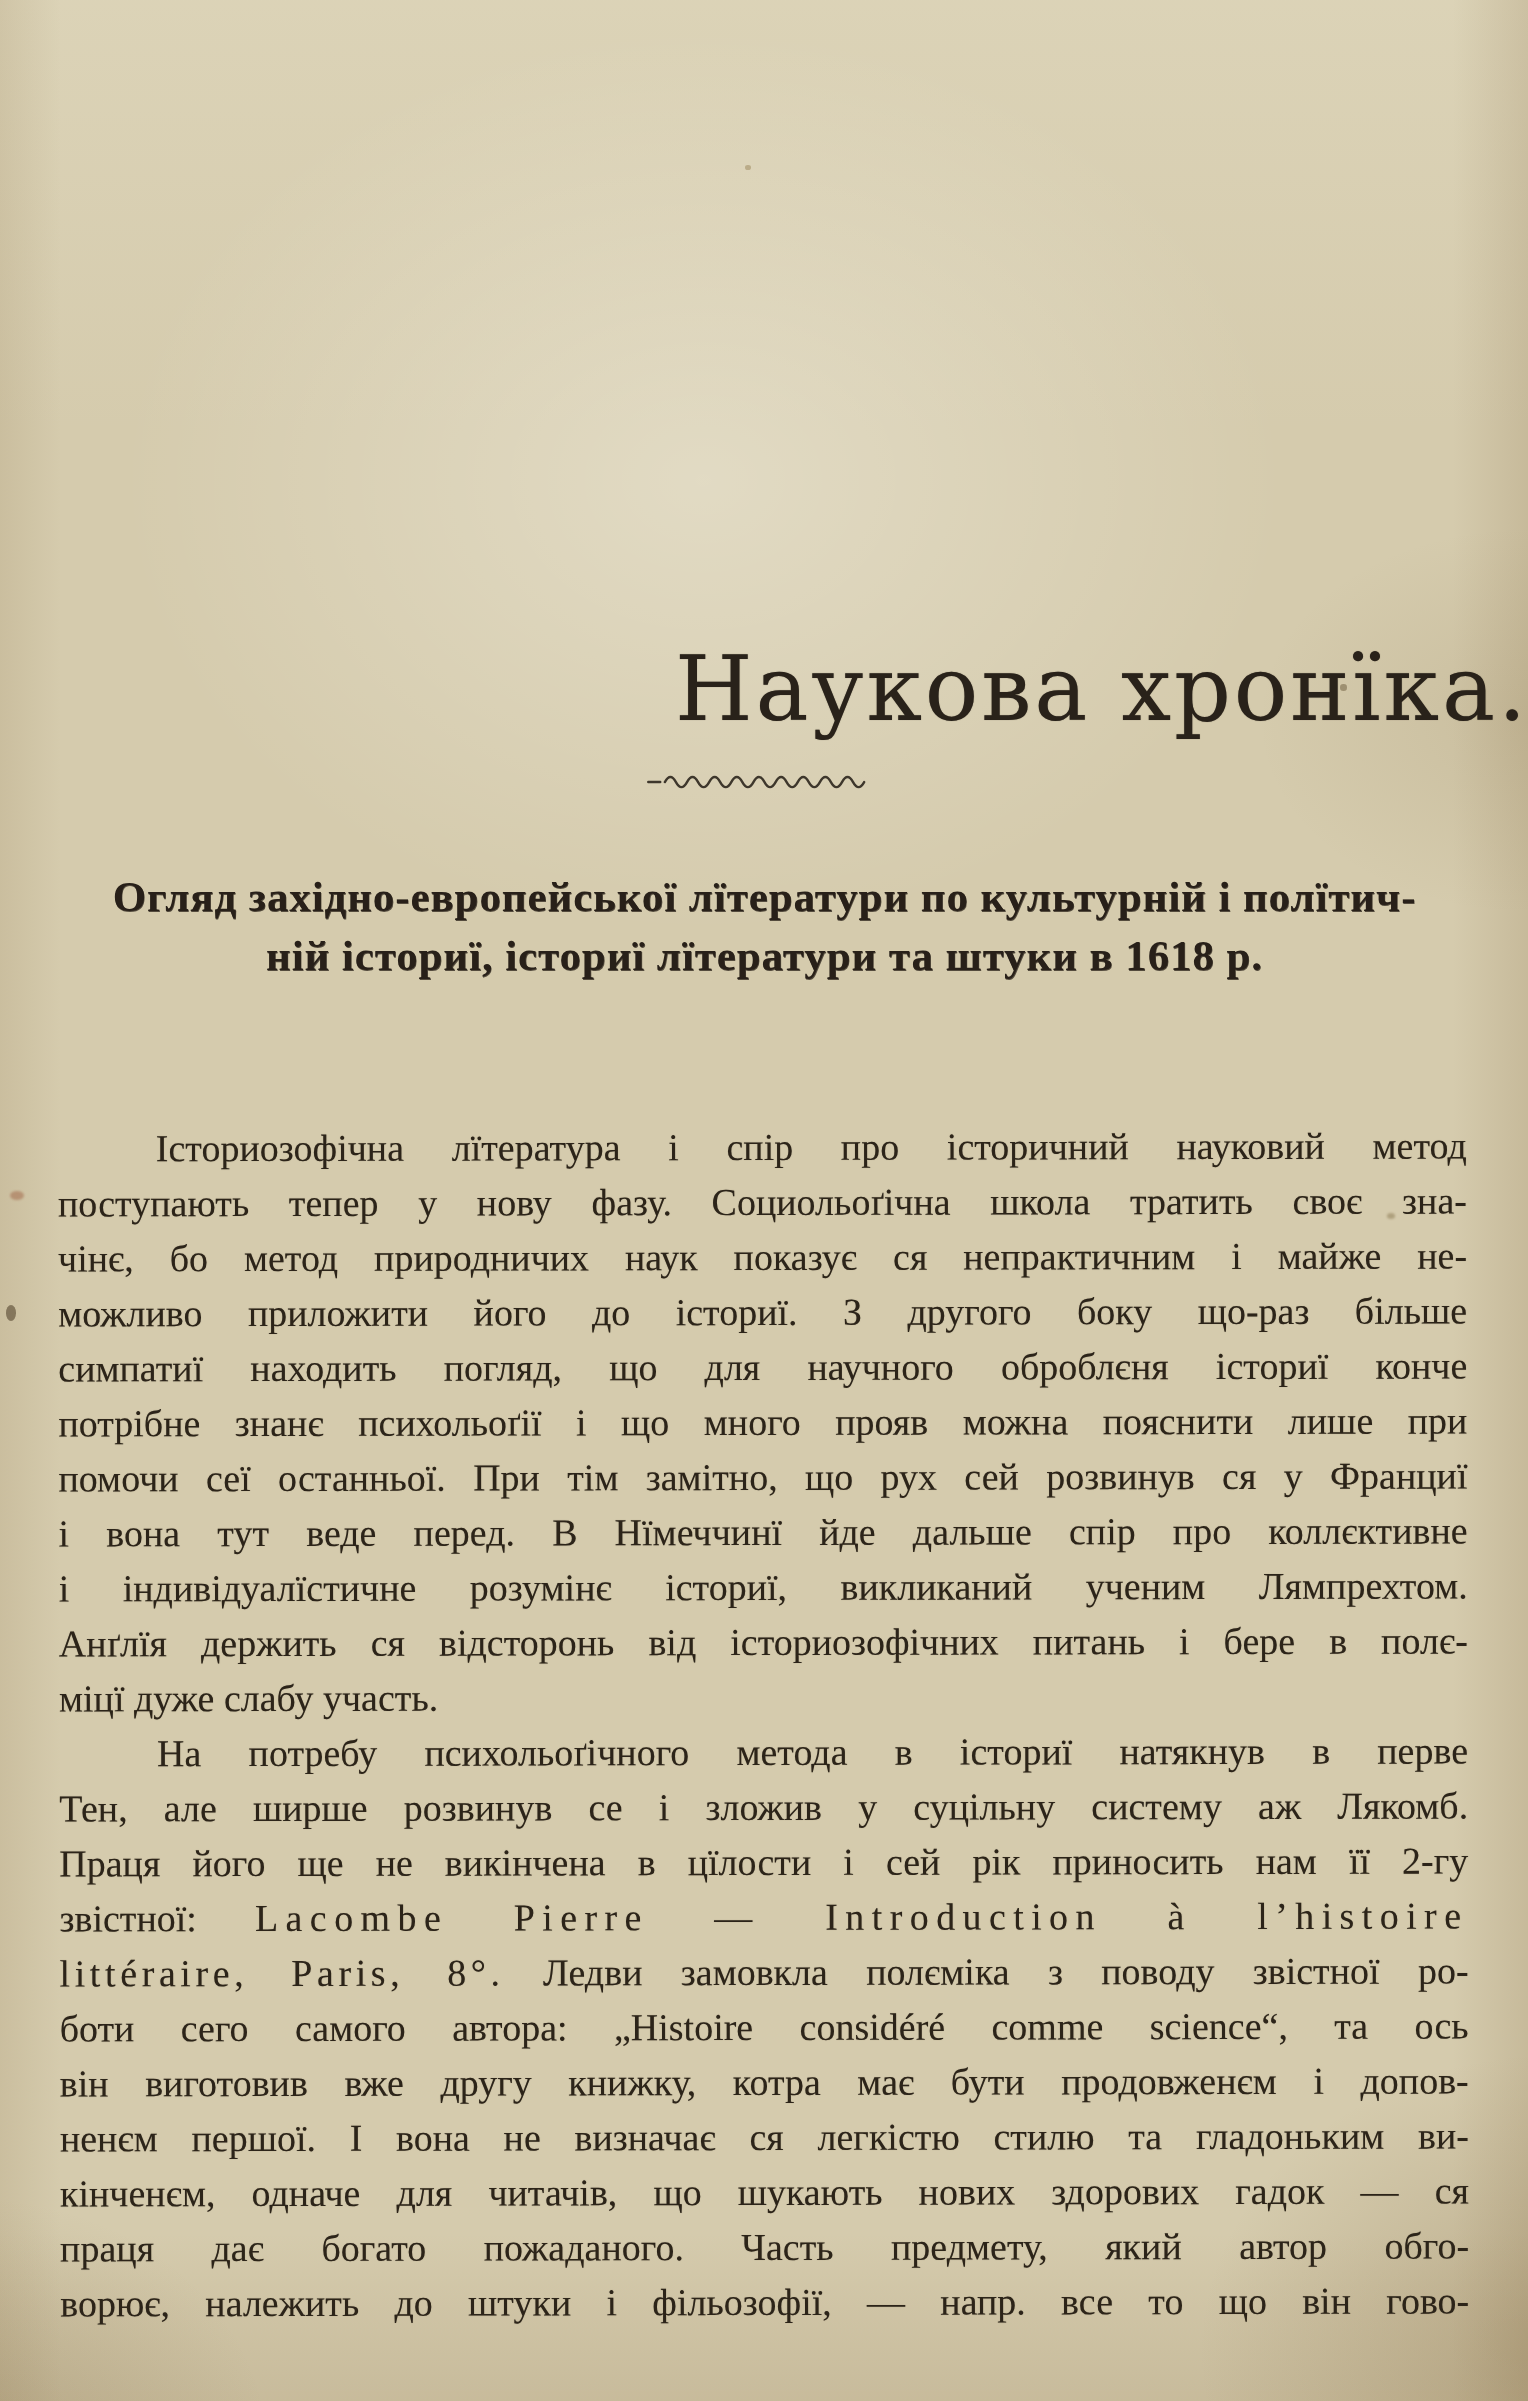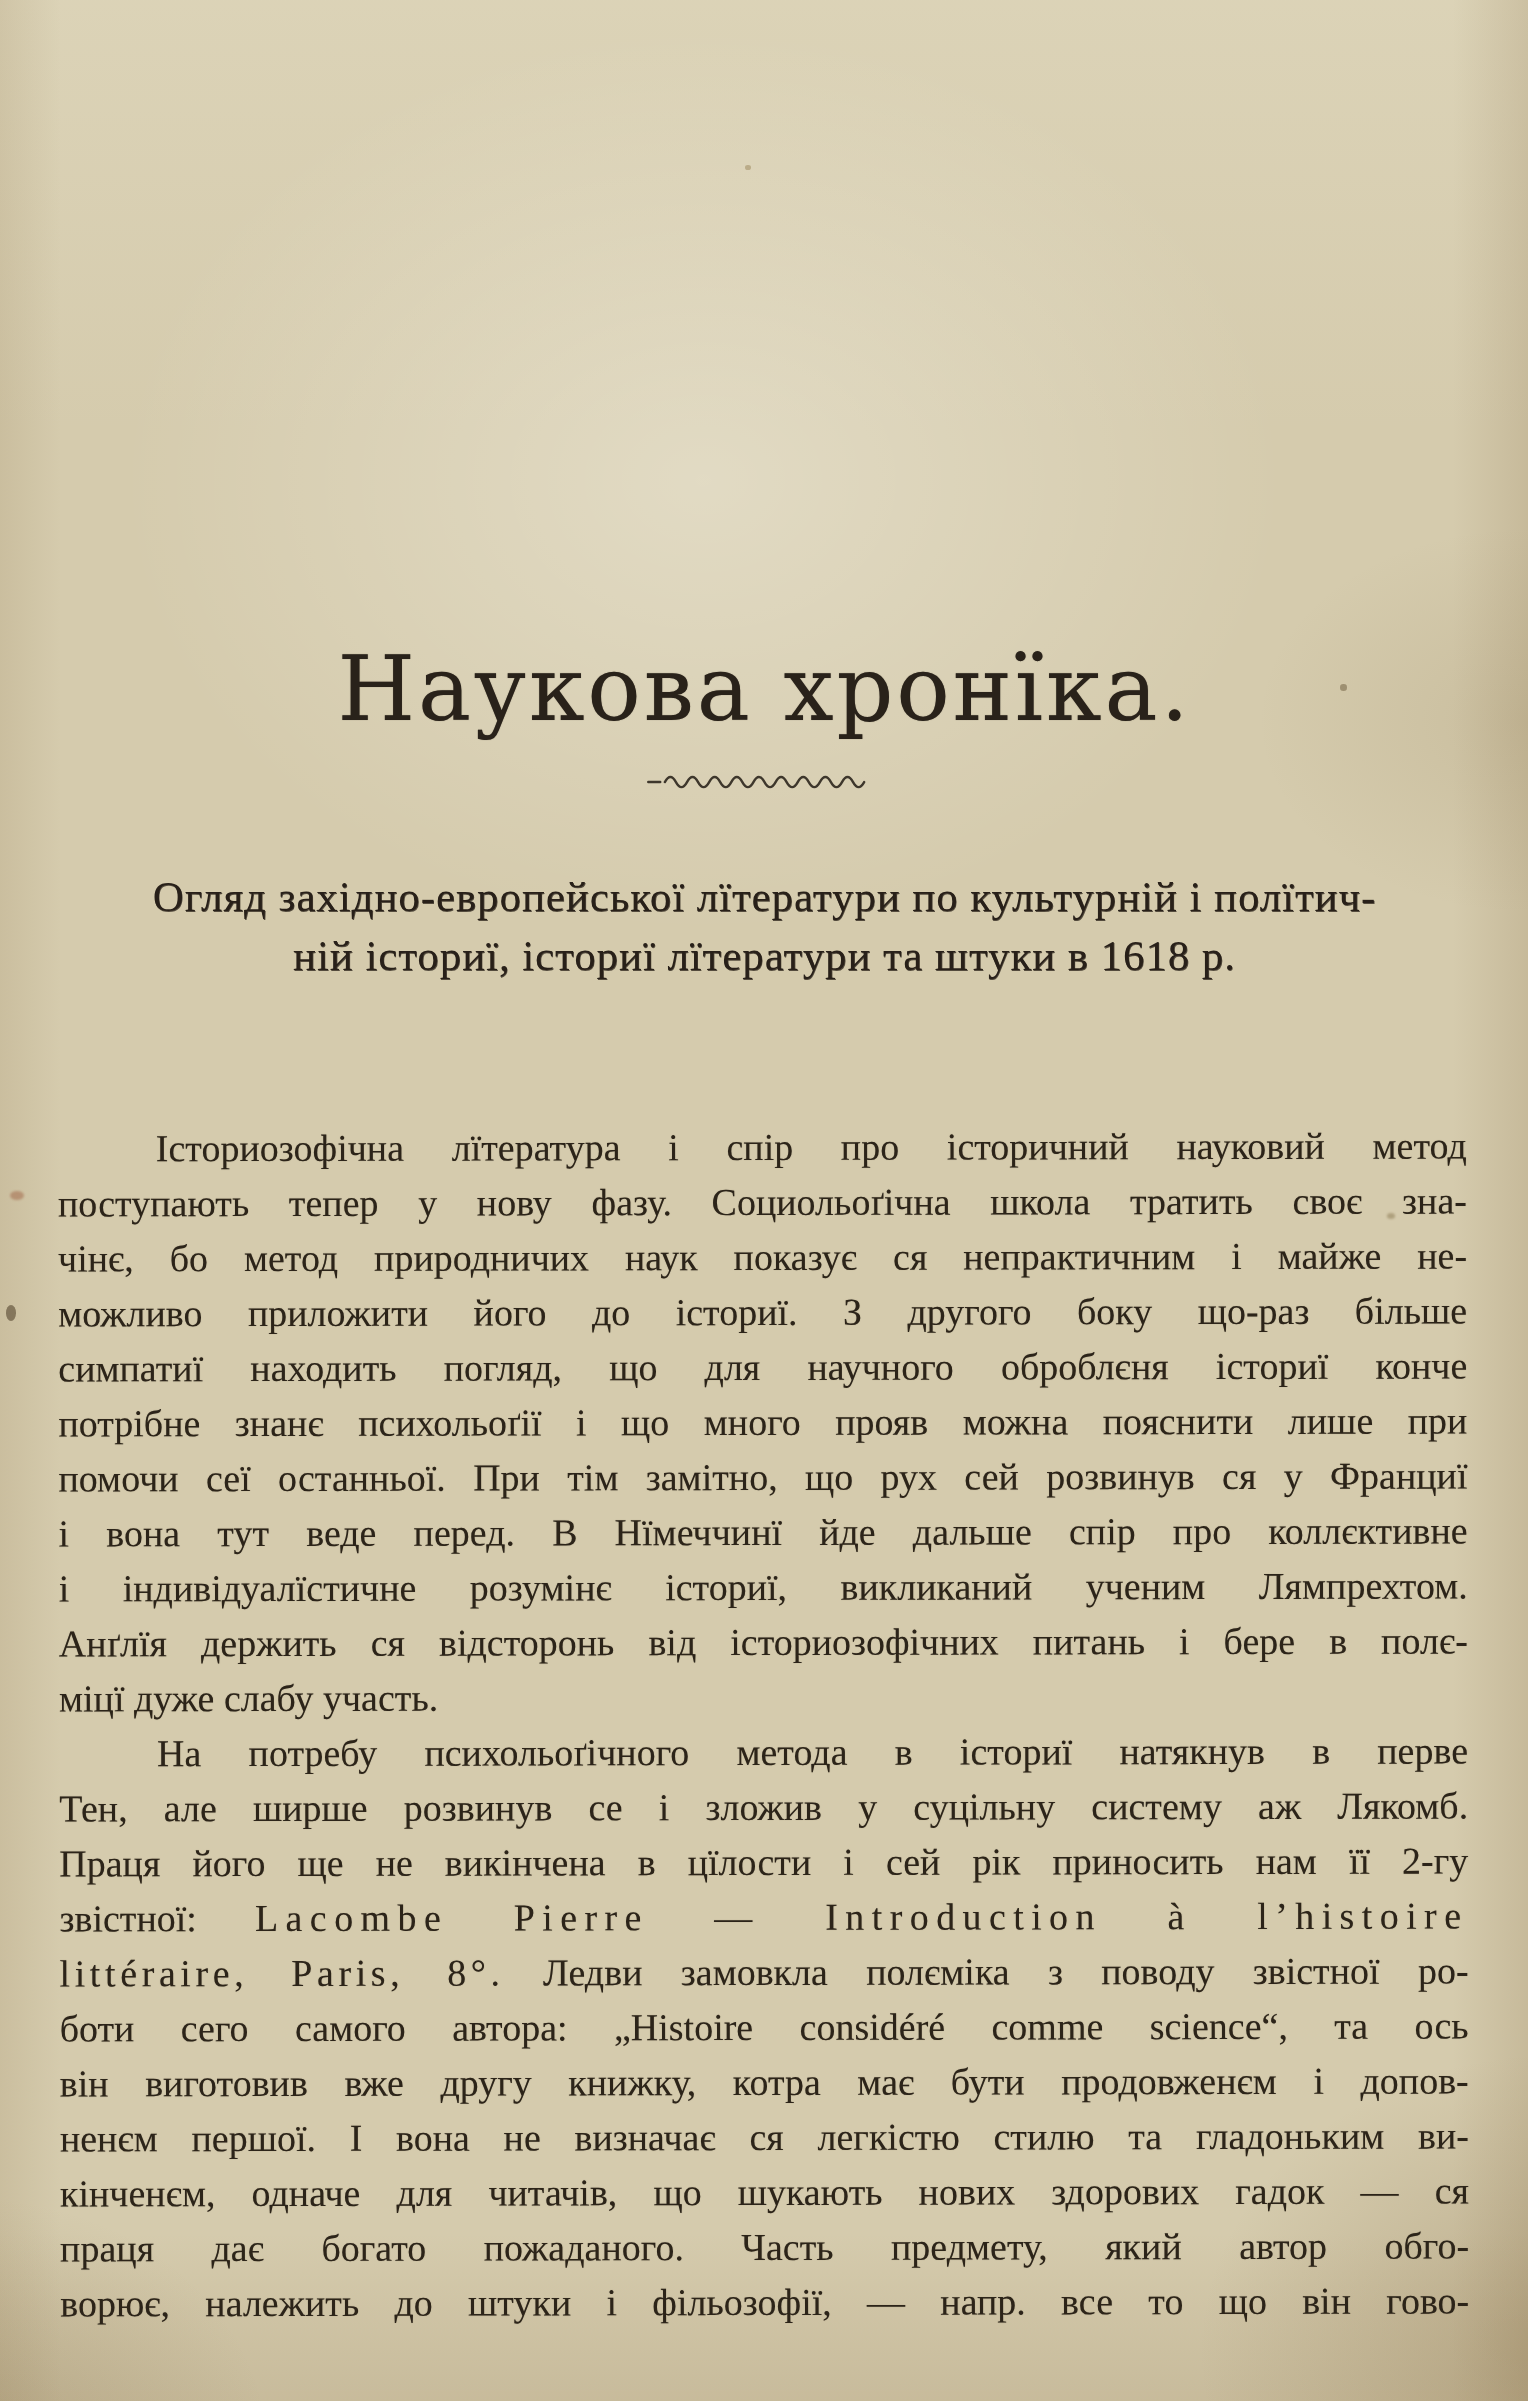--- a/index.html
+++ b/index.html
@@ -15,36 +15,36 @@
       radial-gradient(ellipse 462px 388px at -2% 102%, rgba(118,96,58,0.22), rgba(118,96,58,0) 65%),
       radial-gradient(ellipse 388px 277px at 100% 30%, rgba(130,108,68,0.14), rgba(130,108,68,0) 70%),
       linear-gradient(90deg, rgba(146,122,82,0.16) 0%, rgba(146,122,82,0) 4%, rgba(146,122,82,0) 95%, rgba(140,116,78,0.20) 100%),
       linear-gradient(0deg, rgba(138,114,74,0.18) 0%, rgba(138,114,74,0) 7%),
       linear-gradient(180deg, rgba(232,226,202,0.35) 0%, rgba(232,226,202,0) 18%);
     font-family:"Liberation Serif", serif;
     color:#2c2419;
   }
   .page-title{
     position:absolute;top:641px;left:0;right:0;
-    text-align:center;
+    text-align:right;
     font-family:"DejaVu Serif", serif;
     font-size:89px;line-height:1.1;
     letter-spacing:2.8px;
     color:#29221a;
     text-shadow:0 0 0.9px rgba(45,36,25,0.55);
   }
   .ornament{
     position:absolute;top:771px;left:0;right:0;
     text-align:center;height:24px;
   }
   .ornament svg{display:inline-block;}
   .subtitle{
     position:absolute;top:867px;left:37px;right:37px;
     text-align:center;
-    font-weight:normal;
+    font-weight:bold;
     font-size:43px;line-height:59px;
     letter-spacing:0.9px;
     color:#282019;
     text-shadow:0.6px 0.6px 0 rgba(40,32,24,0.75);
   }
   .section-heading{
     position:absolute;top:1017px;left:59px;right:55px;
     font-style:italic;
     font-size:43px;line-height:55px;
     letter-spacing:3.2px;

